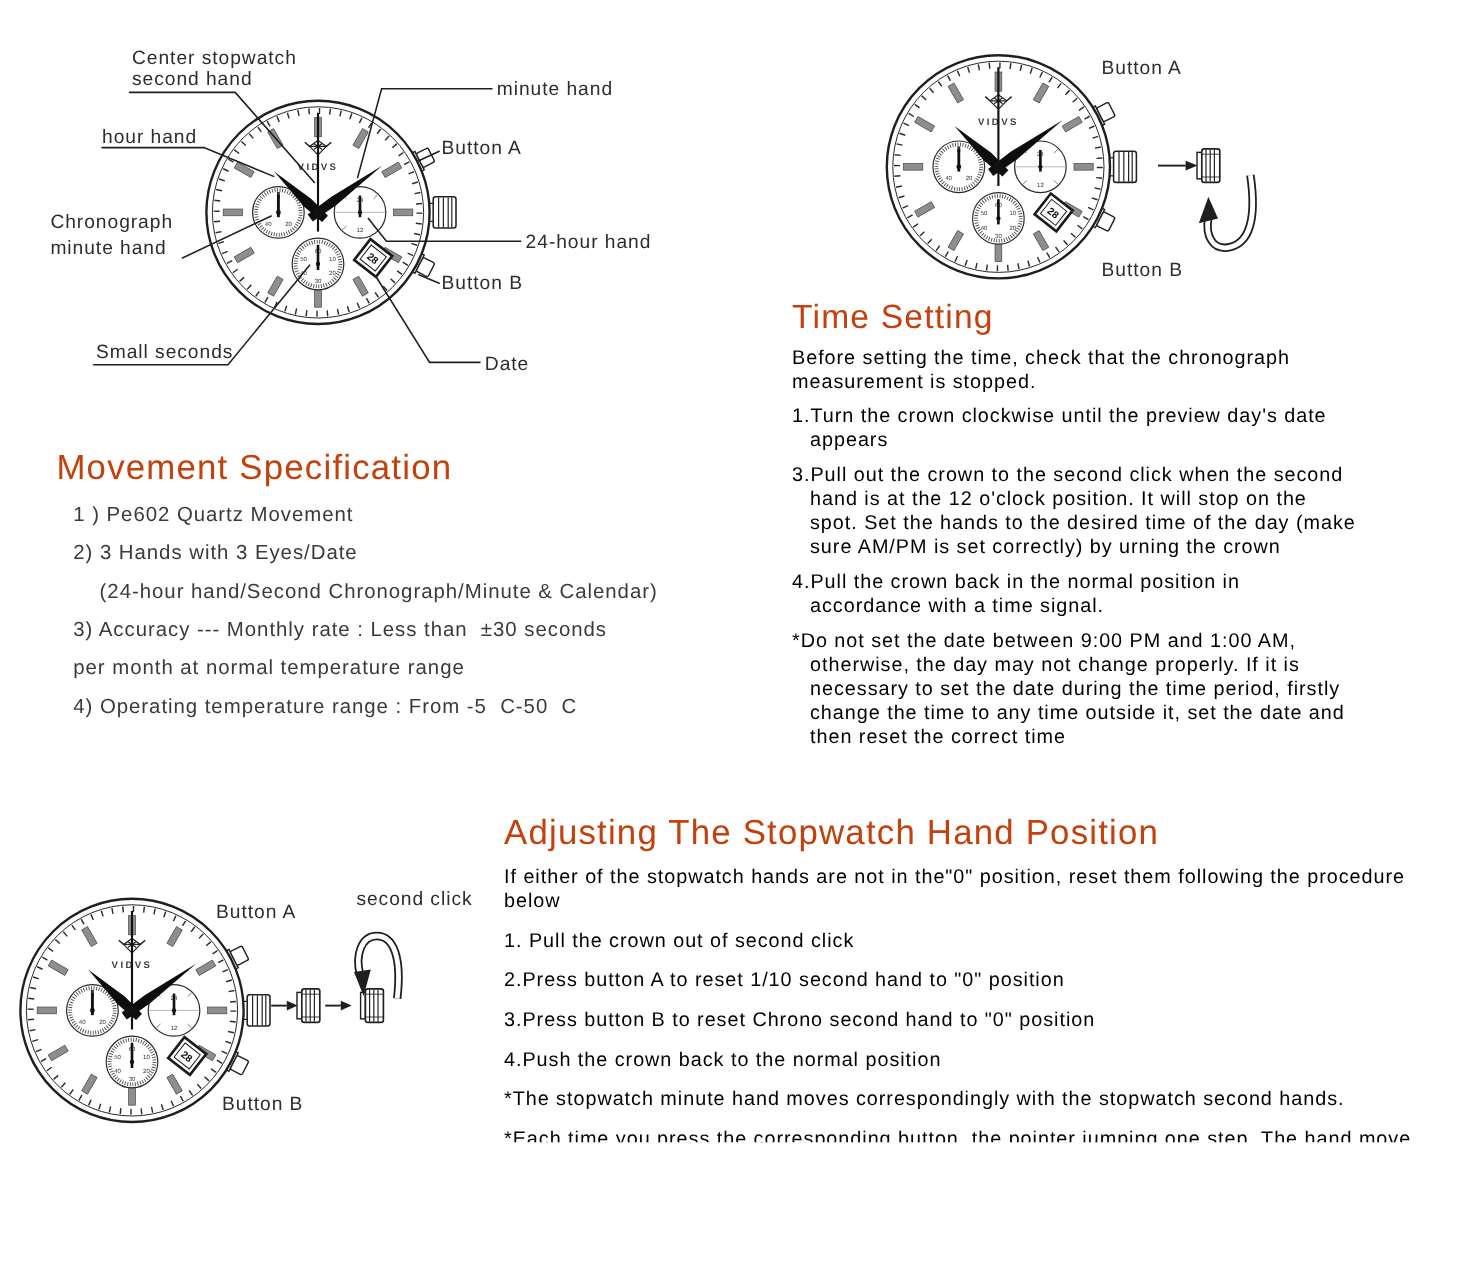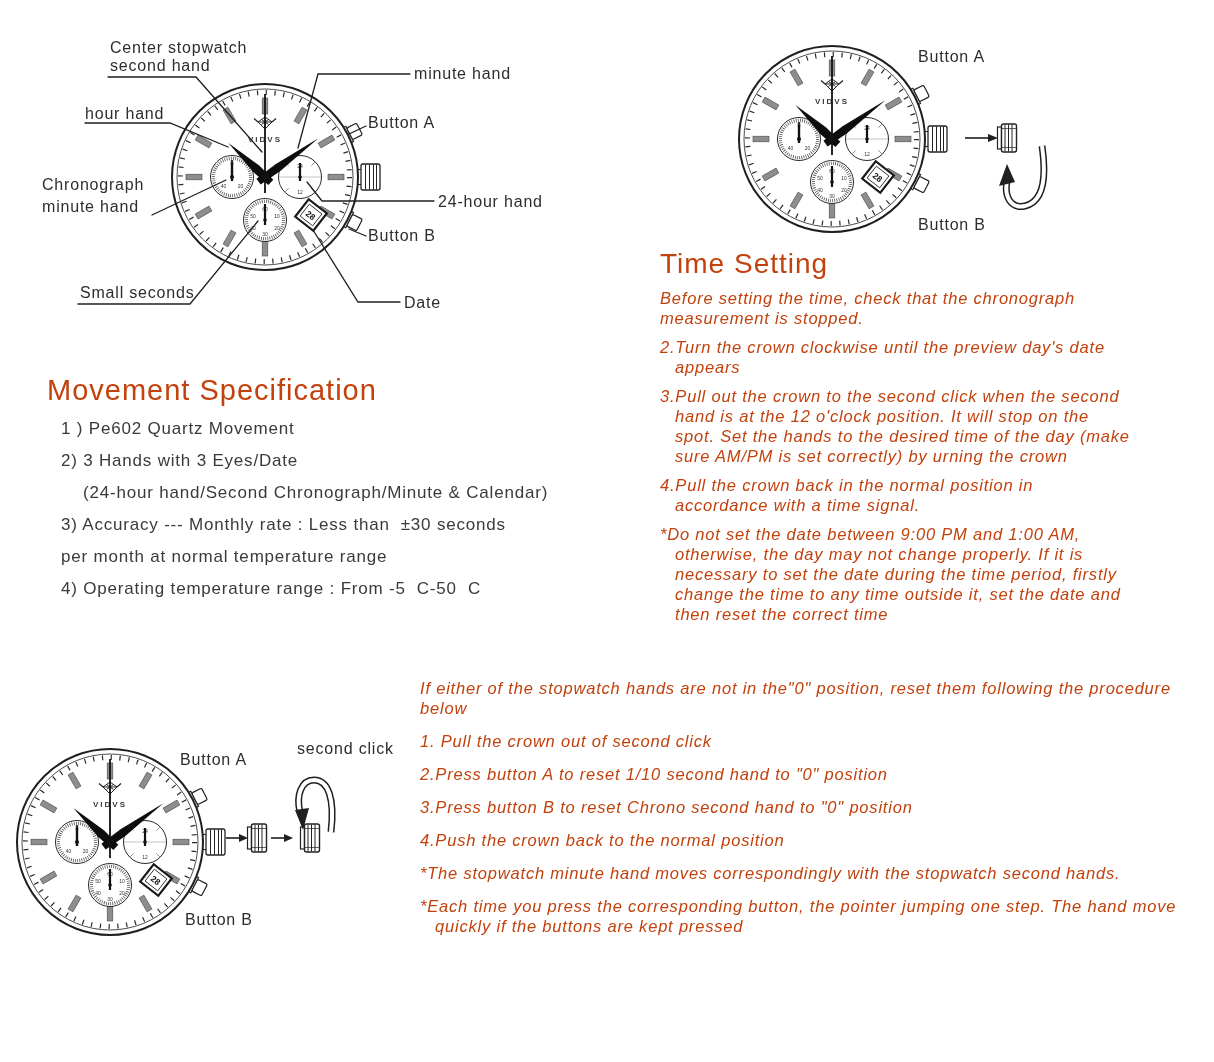--- a/index.html
+++ b/index.html
@@ -3,21 +3,21 @@
 <meta charset="utf-8">
 <style>
   html,body{margin:0;padding:0;background:#ffffff;}
   .page{position:relative;width:1214px;height:952px;background:#ffffff;overflow:hidden;
         font-family:"Liberation Sans",sans-serif;color:#3a3a3a;}
   svg.diagram{position:absolute;overflow:visible;}
   text.lbl{font-family:"Liberation Sans",sans-serif;font-size:16px;fill:#2d2d2d;letter-spacing:.8px;}
   .dline{stroke:#1f1f1f;stroke-width:1.3;fill:none;stroke-linecap:round;}
   .sec{position:absolute;}
   .sec-title{font-size:29px;color:#c2410c;letter-spacing:1px;margin:0 0 12px 0;}
-  .bt{font-size:16.5px;line-height:20px;letter-spacing:.8px;color:#c2410c;margin:0;font-style:italic;}
+  .bt{font-size:16.5px;line-height:20px;letter-spacing:.8px;color:#000000;margin:0;}
   .hang{padding-left:15px;text-indent:-15px;margin:9px 0 0 0;}
   .ms-item{font-size:17px;line-height:20px;letter-spacing:.8px;margin:0 0 12px 14px;white-space:pre-wrap;}
   .ms-indent{padding-left:22px;}
   .brand{font-size:8px;font-weight:bold;letter-spacing:2px;fill:#3a3a3a;text-anchor:middle;}
   .sub-num{font-size:5px;fill:#333;text-anchor:middle;font-family:"Liberation Sans",sans-serif;}
   .date-num{font-size:8.5px;font-weight:bold;fill:#111;text-anchor:middle;font-family:"Liberation Sans",sans-serif;}
 </style>
 </head>
 <body>
 
@@ -196,27 +196,28 @@
     <div class="ms-item">2) 3 Hands with 3 Eyes/Date</div>
     <div class="ms-item ms-indent">(24-hour hand/Second Chronograph/Minute &amp; Calendar)</div>
     <div class="ms-item">3) Accuracy --- Monthly rate : Less than  ±30 seconds</div>
     <div class="ms-item">per month at normal temperature range</div>
     <div class="ms-item">4) Operating temperature range : From -5  C-50  C</div>
   </div>
 
   <div class="sec" style="left:660px;top:248px;width:470px;">
     <div class="sec-title" style="font-size:28px;margin-bottom:8px;">Time Setting</div>
     <p class="bt">Before setting the time, check that the chronograph measurement is stopped.</p>
-    <p class="bt hang">2.Turn the crown clockwise until the preview day's date appears</p>
+    <p class="bt hang">1.Turn the crown clockwise until the preview day's date appears</p>
     <p class="bt hang">3.Pull out the crown to the second click when the second hand is at the 12 o'clock position. It will stop on the spot. Set the hands to the desired time of the day (make sure AM/PM is set correctly) by urning the crown</p>
     <p class="bt hang">4.Pull the crown back in the normal position in accordance with a time signal.</p>
     <p class="bt hang">*Do not set the date between 9:00 PM and 1:00 AM, otherwise, the day may not change properly. If it is necessary to set the date during the time period, firstly change the time to any time outside it, set the date and then reset the correct time</p>
   </div>
 
   <div class="sec" style="left:420px;top:678px;width:760px;">
+    <div class="sec-title" style="margin-bottom:10px;">Adjusting The Stopwatch Hand Position</div>
     <p class="bt">If either of the stopwatch hands are not in the"0" position, reset them following the procedure below</p>
     <p class="bt hang" style="margin-top:13px;">1. Pull the crown out of second click</p>
     <p class="bt hang" style="margin-top:13px;">2.Press button A to reset 1/10 second hand to "0" position</p>
     <p class="bt hang" style="margin-top:13px;">3.Press button B to reset Chrono second hand to "0" position</p>
     <p class="bt hang" style="margin-top:13px;">4.Push the crown back to the normal position</p>
     <p class="bt hang" style="margin-top:13px;">*The stopwatch minute hand moves correspondingly with the stopwatch second hands.</p>
     <p class="bt hang" style="margin-top:13px;">*Each time you press the corresponding button, the pointer jumping one step. The hand move quickly if the buttons are kept pressed</p>
   </div>
 
 </div>

